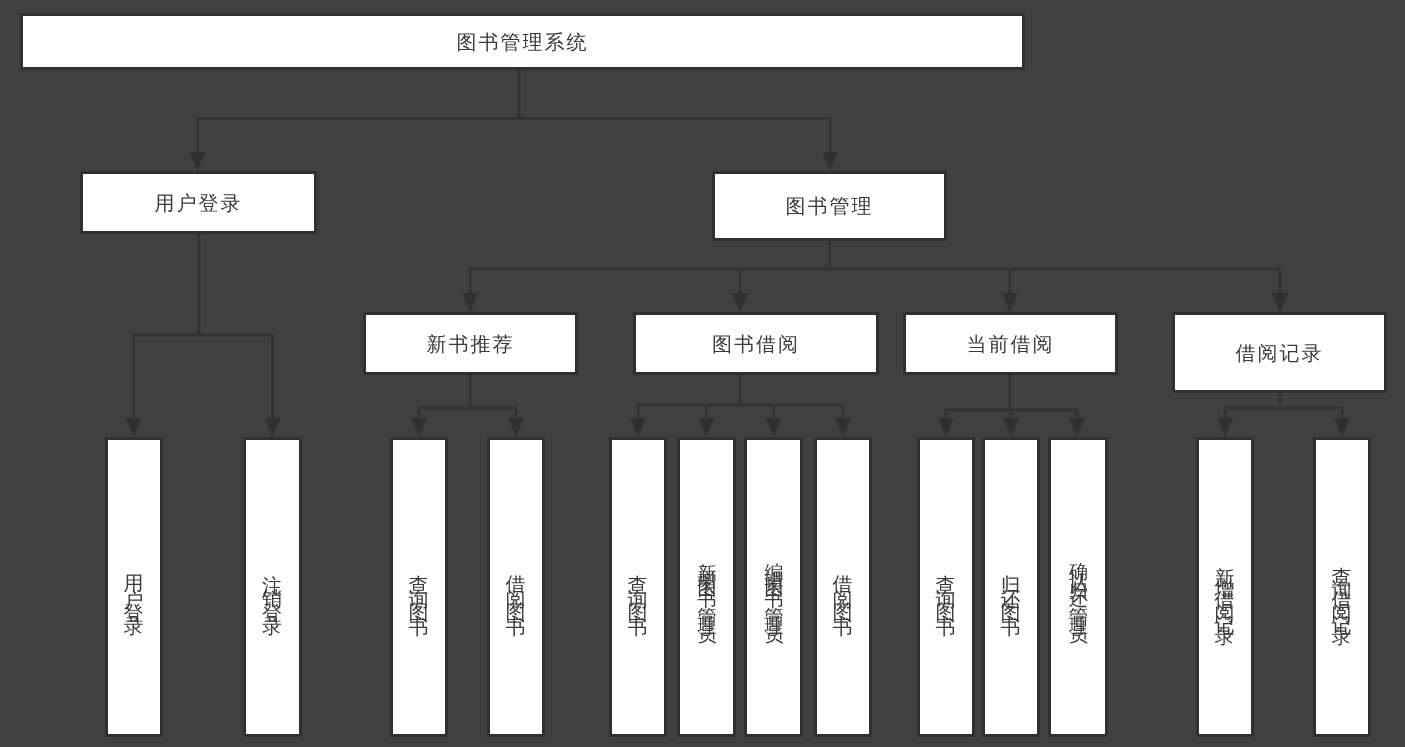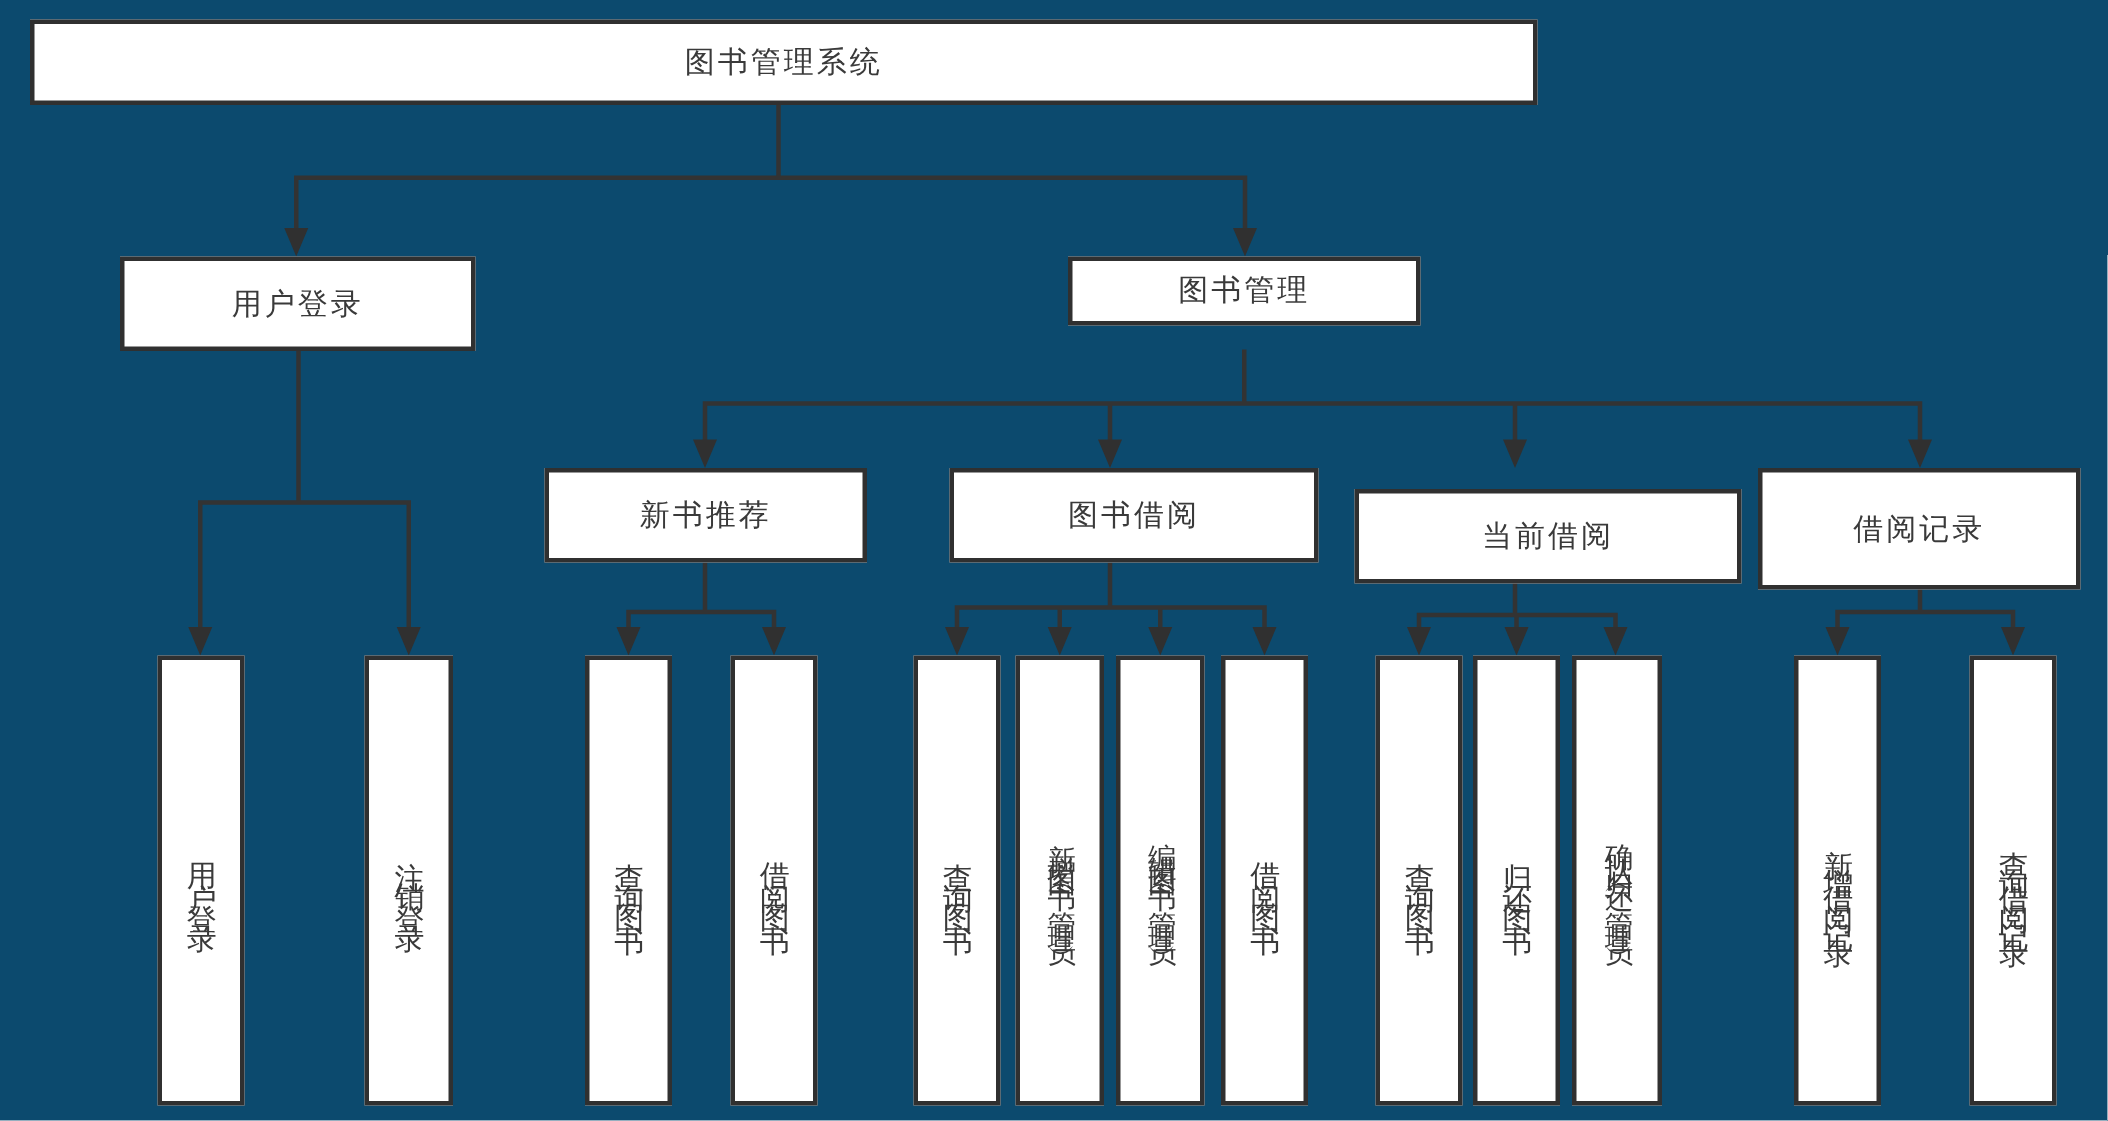--- a/index.html
+++ b/index.html
@@ -1,19 +1,19 @@
 <!DOCTYPE html>
 <html><head>
 <meta charset="utf-8">
 <style>
   html,body{margin:0;padding:0;background:#ffffff;}
   #canvas{
     position:relative;
     width:1405px;height:747px;
-    background:#0c4a6e;
+    background:#404040;
     overflow:hidden;
     font-family:"Liberation Sans","DejaVu Sans",sans-serif;
   }
   #connectors{
     position:absolute;left:0;top:0;width:1405px;height:747px;
     pointer-events:none;
   }
   .node{
     position:absolute;
     box-sizing:border-box;
@@ -103,25 +103,25 @@
          M938 418 L954 418 L946 437 Z
          M1003 418 L1019 418 L1011 437 Z
          M1069 418 L1085 418 L1077 437 Z
          M1217 418 L1233 418 L1225 437 Z
          M1334 418 L1350 418 L1342 437 Z"></path>
   </svg>
 
   <div class="node" style="left:20px;top:13px;width:1005px;height:57px">图书管理系统</div>
 
   <div class="node" style="left:80px;top:171px;width:237px;height:63px">用户登录</div>
-  <div class="node" style="left:712px;top:171px;width:235px;height:46px">图书管理</div>
+  <div class="node" style="left:712px;top:171px;width:235px;height:70px">图书管理</div>
 
   <div class="node" style="left:363px;top:312px;width:215px;height:63px">新书推荐</div>
   <div class="node" style="left:633px;top:312px;width:246px;height:63px">图书借阅</div>
-  <div class="node" style="left:903px;top:326px;width:258px;height:63px">当前借阅</div>
+  <div class="node" style="left:903px;top:312px;width:215px;height:63px">当前借阅</div>
   <div class="node" style="left:1172px;top:312px;width:215px;height:81px">借阅记录</div>
 
   <div class="node leaf ls-4" style="left:105px;top:437px;width:58px;height:300px">用户登录</div>
   <div class="node leaf ls-4" style="left:243px;top:437px;width:59px;height:300px">注销登录</div>
 
   <div class="node leaf ls-4" style="left:390px;top:437px;width:58px;height:300px">查询图书</div>
   <div class="node leaf ls-4" style="left:487px;top:437px;width:58px;height:300px">借阅图书</div>
 
   <div class="node leaf ls-4" style="left:609px;top:437px;width:58px;height:300px">查询图书</div>
   <div class="node leaf ls-9" style="left:677px;top:437px;width:59px;height:300px">新增图书（管理员）</div>

